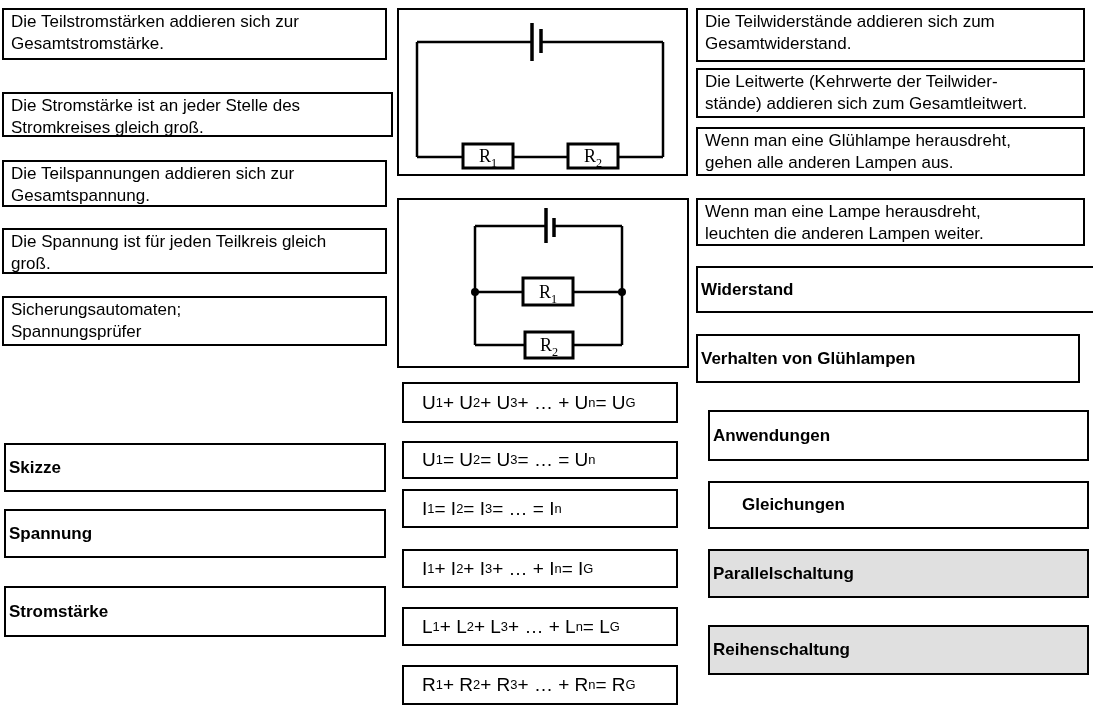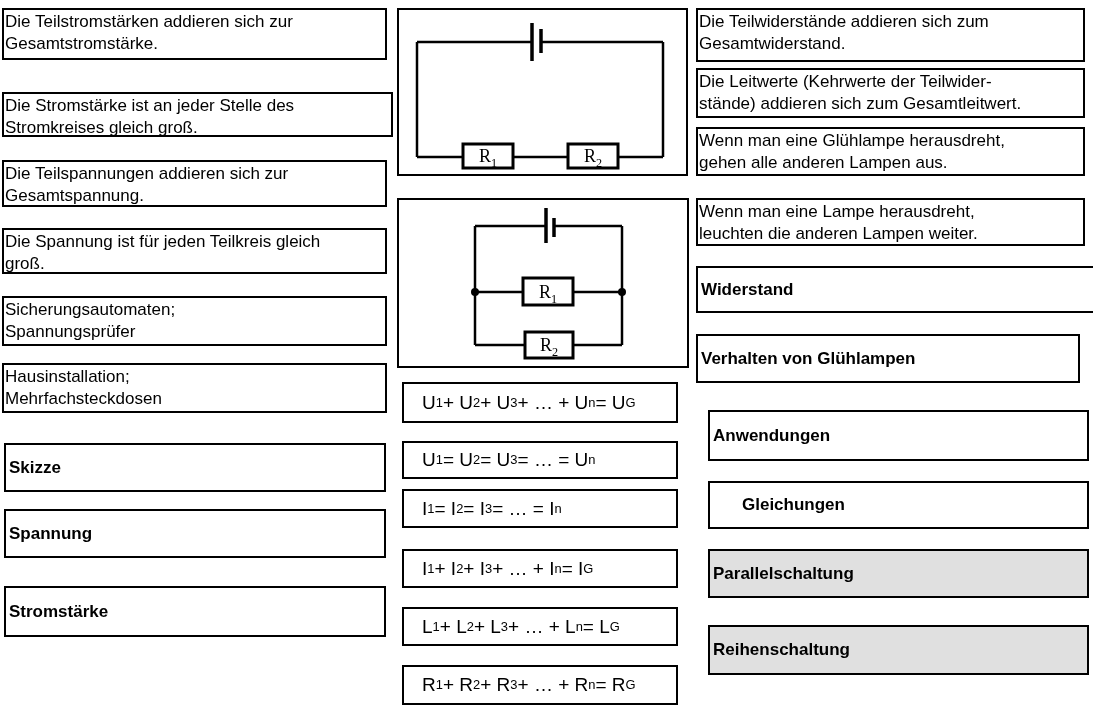--- a/index.html
+++ b/index.html
@@ -14,21 +14,21 @@
   }
   .card {
     position: absolute;
     box-sizing: border-box;
     border: 2px solid #000000;
     background: #ffffff;
   }
   .statement {
     font-size: 17px;
     line-height: 22px;
-    padding: 1px 1px;
+    padding: 1px 7px;
     white-space: pre-line;
   }
   .category {
     font-size: 17px;
     font-weight: bold;
     display: flex;
     align-items: center;
     padding: 0 3px;
     white-space: nowrap;
   }
@@ -64,22 +64,20 @@
 
   <div class="card statement" style="left:2px; top:160px; width:385px; height:47px;">Die Teilspannungen addieren sich zur
 Gesamtspannung.</div>
 
   <div class="card statement" style="left:2px; top:228px; width:385px; height:46px;">Die Spannung ist für jeden Teilkreis gleich
 groß.</div>
 
   <div class="card statement" style="left:2px; top:296px; width:385px; height:50px;">Sicherungsautomaten;
 Spannungsprüfer</div>
 
-  <div class="card statement" style="left:2px; top:363px; width:385px; height:50px;">Hausinstallation;
-Mehrfachsteckdosen</div>
 
   <div class="card category" style="left:4px; top:443px; width:382px; height:49px;">Skizze</div>
 
   <div class="card category" style="left:4px; top:509px; width:382px; height:49px;">Spannung</div>
 
   <div class="card category" style="left:4px; top:586px; width:382px; height:51px;">Stromstärke</div>
 
   <div class="card circuitbox" style="left:397px; top:8px; width:291px; height:168px;">
     <svg width="287" height="164" viewBox="0 0 287 164">
       <g stroke="#000000" stroke-width="2.5" fill="none">

